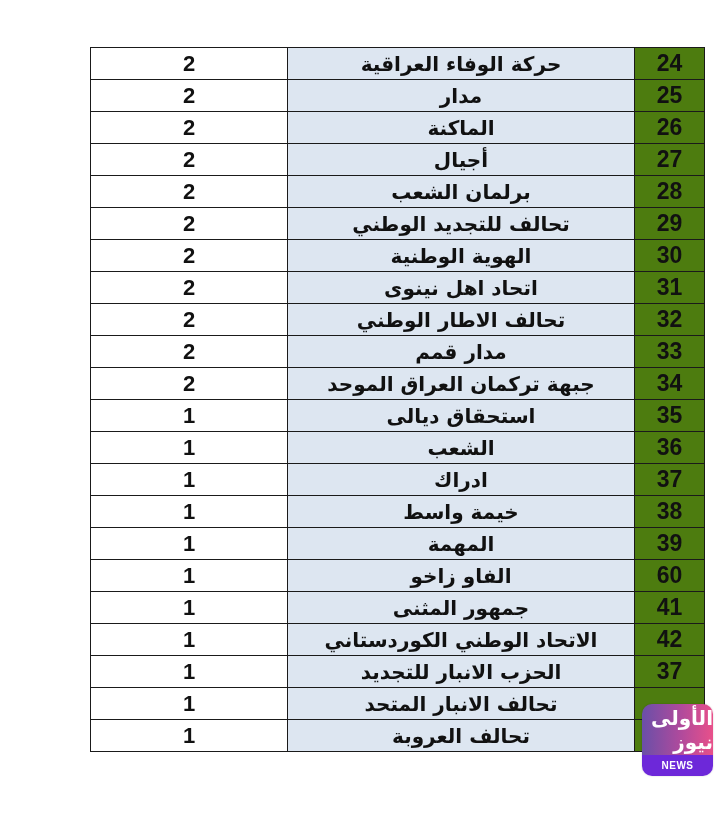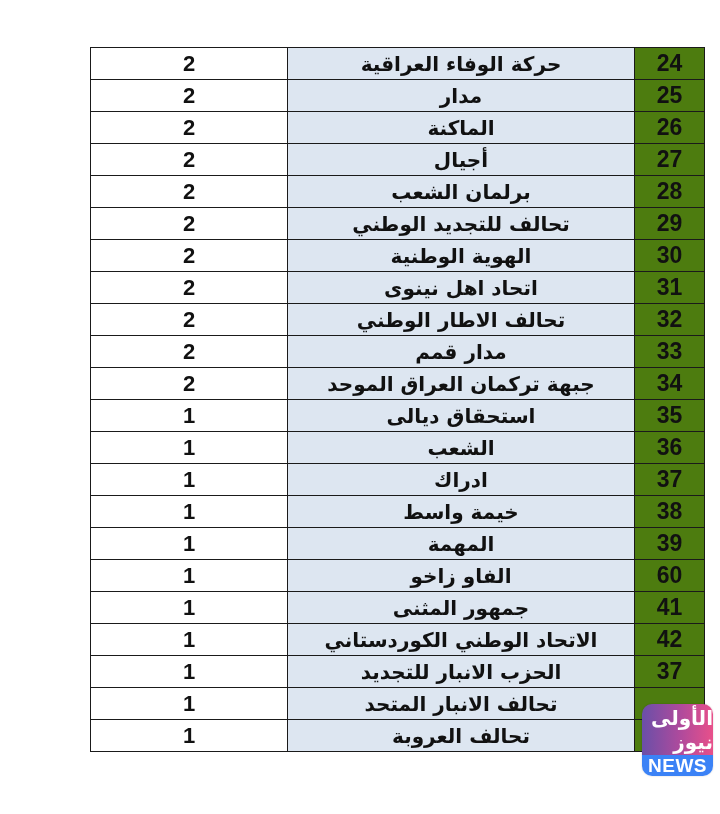--- a/index.html
+++ b/index.html
@@ -75,28 +75,28 @@
       justify-content: center;
       color: #ffffff;
       font-family: "DejaVu Sans", sans-serif;
       font-weight: bold;
       font-size: 20px;
       direction: rtl;
       letter-spacing: -1px;
     }
     .logo-bottom {
       height: 21px;
-      background: #3b82f6;
+      background: #6d28d9;
       display: flex;
       align-items: center;
       justify-content: center;
       color: #ffffff;
       font-family: "Liberation Sans", sans-serif;
       font-weight: bold;
-      font-size: 19px;
+      font-size: 10px;
       letter-spacing: 0.5px;
     }
   </style>
 </head>
 <body>
 
 <div class="table-wrap">
   <table class="results">
     <tbody id="tbody">
         <tr>

